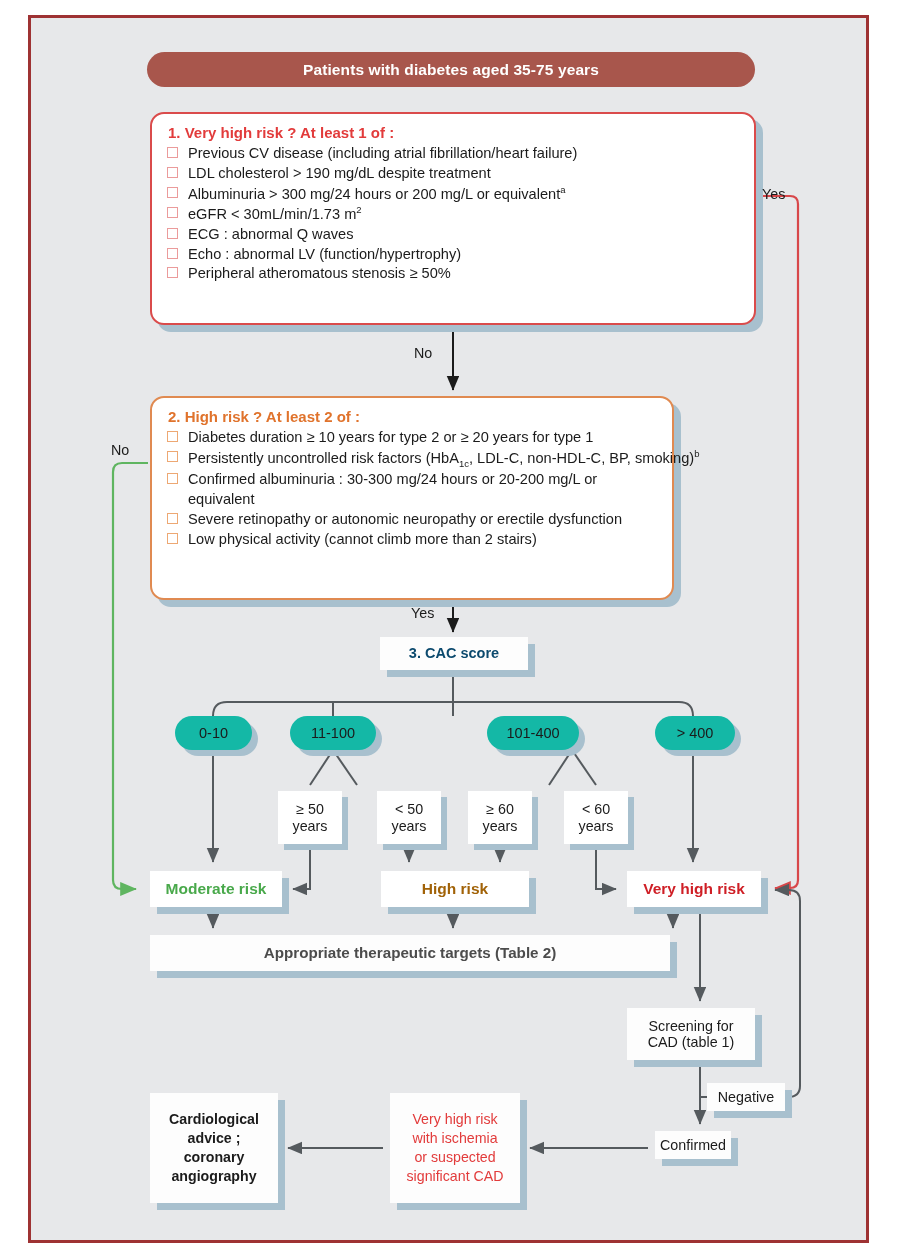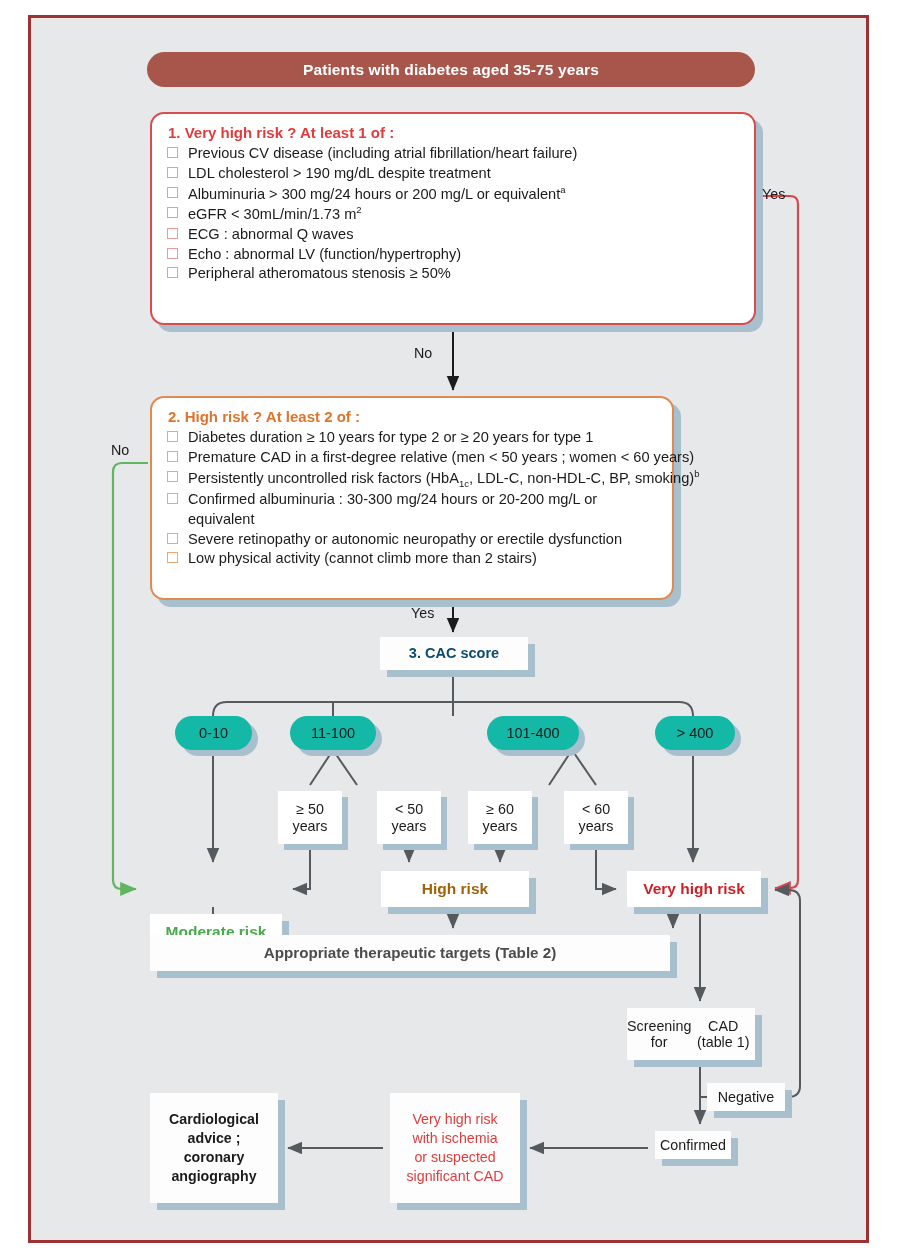--- a/index.html
+++ b/index.html
@@ -65,29 +65,29 @@
   
   .agebox{position:absolute;width:64px;height:53px;background:#ffffff;
     box-shadow:6px 6px 0 0 #a8c0ce;display:flex;flex-direction:column;
     align-items:center;justify-content:center;font-size:14.3px;color:#1b1b1b;
     line-height:1.18;}
 
   
   .result{position:absolute;height:36px;background:#ffffff;
     box-shadow:7px 7px 0 0 #a8c0ce;display:flex;align-items:center;
     justify-content:center;font-weight:bold;font-size:15.5px;}
-  #res-moderate{left:150px;top:914px;width:132px;color:#49a94b;text-align:center;}
+  #res-moderate{left:150px;top:871px;width:132px;color:#49a94b;text-align:center;}
   #res-high{left:381px;top:871px;width:148px;color:#a16207;}
   #res-veryhigh{left:627px;top:871px;width:134px;color:#cf1f26;}
 
   #targets{left:150px;top:935px;width:520px;height:36px;}
   #targets .txt{font-weight:bold;font-size:15.2px;color:#4c4c4c;}
 
   #screening{left:627px;top:1008px;width:128px;height:52px;}
-  #screening .txt{font-size:14.3px;color:#1b1b1b;}
+  #screening .txt{font-size:14.3px;color:#1b1b1b;flex-direction:column;}
 
   #negative{left:707px;top:1083px;width:78px;height:28px;}
   #negative .txt{font-size:14.3px;color:#1b1b1b;}
 
   #positive{left:655px;top:1131px;width:76px;height:28px;}
   #positive .txt{font-size:14.3px;color:#1b1b1b;}
 
   #vhr-ischemia{left:390px;top:1093px;width:130px;height:110px;}
   #vhr-ischemia .txt{font-size:14.2px;color:#e23b3b;flex-direction:column;line-height:1.35;}
 
@@ -205,24 +205,20 @@
 
   <div id="box2" class="criteria">
     <div class="crit-head">2. High risk ? At least 2 of :</div>
     <ul class="crit-list">
       <li>
         <span class="cbx"></span>
         <span>Diabetes duration ≥ 10 years for type 2 or ≥ 20 years for type 1</span>
       </li>
       <li>
         <span class="cbx"></span>
-        <span>Premature CAD in a first-degree relative (men &lt; 50 years ; women &lt; 60 years)</span>
-      </li>
-      <li>
-        <span class="cbx"></span>
         <span>Persistently uncontrolled risk factors (HbA</span><span class="sub">1c</span><span>, LDL-C, non-HDL-C, BP, smoking)</span><sup>b</sup>
       </li>
       <li class="wrap">
         <span class="cbx"></span>
         <span>Confirmed albuminuria : 30-300 mg/24 hours or 20-200 mg/L or equivalent</span>
       </li>
       <li>
         <span class="cbx"></span>
         <span>Severe retinopathy or autonomic neuropathy or erectile dysfunction</span>
       </li>

